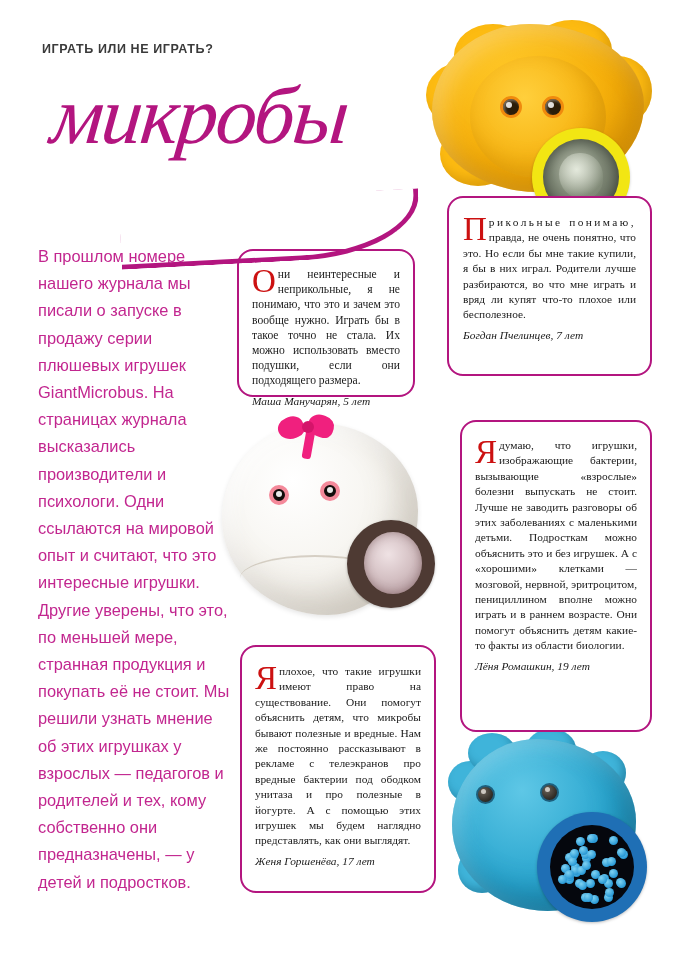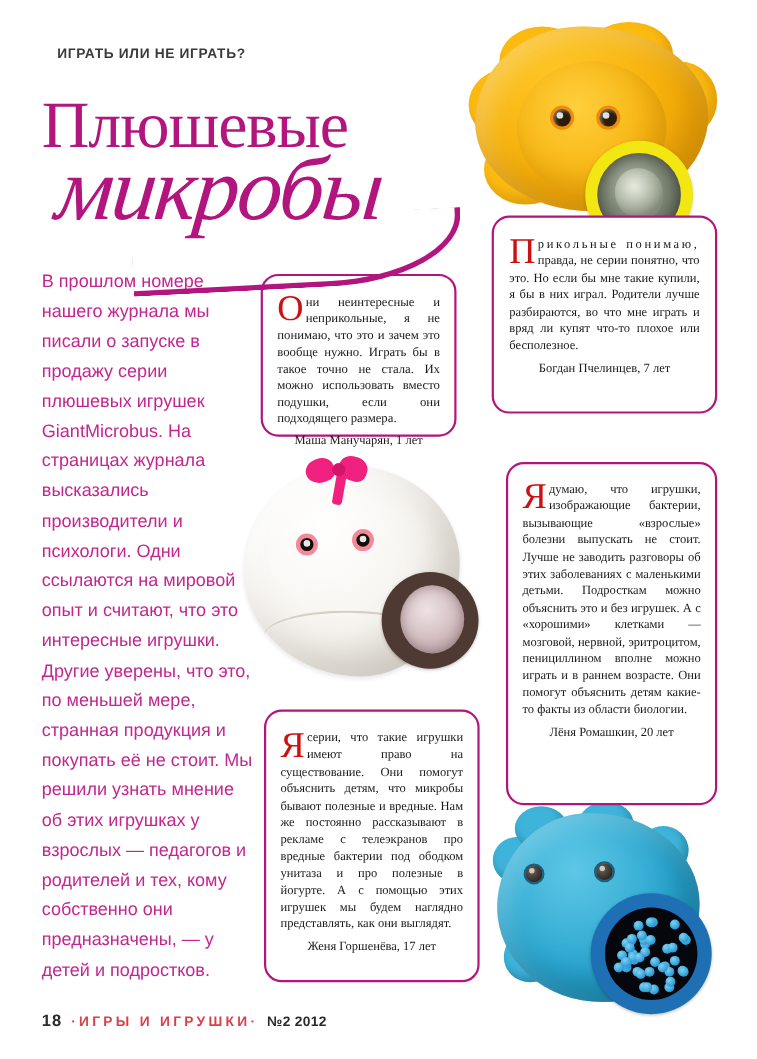--- a/index.html
+++ b/index.html
@@ -11,21 +11,21 @@
     font-family: "Liberation Sans", sans-serif;
     overflow: hidden;
     position: relative;
   }
 
   .page { position: relative; width: 688px; height: 963px; }
 
   
   .kicker {
     position: absolute;
-    left: 52px; top: 42px;
+    left: 42px; top: 42px;
     font-size: 12.5px;
     font-weight: bold;
     letter-spacing: 0.6px;
     color: #3a3a3a;
     font-family: "Liberation Sans", sans-serif;
   }
 
   
   .title-block { position: absolute; left: 38px; top: 86px; width: 400px; z-index: 6; }
   .title-line1 {
@@ -92,22 +92,23 @@
     float: left;
     font-family: "Liberation Serif", serif;
     color: #cc1111;
     font-size: 33px;
     line-height: 27px;
     padding-right: 2px;
     margin-top: 1px;
   }
   .qauthor {
     font-family: "Liberation Serif", serif;
+    font-style: italic;
     font-size: 11.4px;
-    text-align: center;
+    text-align: left;
     margin-top: 6px;
     color: #1a1a1a;
   }
 
   
   #quote-1 { left: 237px; top: 249px; width: 178px; height: 148px; padding: 16px 13px 8px 13px; }
   #quote-2 { left: 447px; top: 196px; width: 205px; height: 180px; padding: 17px 14px 8px 14px; }
   #quote-3 { left: 460px; top: 420px; width: 192px; height: 312px; padding: 16px 13px 8px 13px; }
   #quote-4 { left: 240px; top: 645px; width: 196px; height: 248px; padding: 17px 13px 8px 13px; }
 
@@ -285,21 +286,20 @@
   .footer .issue  { font-size: 12.5px; font-weight: bold; color: #2b2b2b; letter-spacing: 0.3px; }
 </style>
 </head>
 <body>
 
 <div class="page">
 
   <div class="kicker">ИГРАТЬ ИЛИ НЕ ИГРАТЬ?</div>
 
   <div class="title-block">
-    <div class="title-line1">Плюшевые</div>
     <div class="title-line2">микробы</div>
   </div>
   <div class="swash"></div>
 
   <div class="intro">В прошлом номере нашего журнала мы писали о запуске в продажу серии плюшевых игрушек GiantMicrobus. На страницах журнала высказались производители и психологи. Одни ссылаются на мировой опыт и считают, что это интересные игрушки. Другие уверены, что это, по меньшей мере, странная продукция и покупать её не стоит. Мы решили узнать мнение об этих игрушках у взрослых — педагогов и родителей и тех, кому собственно они предназначены, — у детей и подростков.</div>
 
   <div class="toy" id="toy-yellow">
     <div class="lobe l1"></div>
     <div class="lobe l2"></div>
     <div class="lobe l3"></div>
@@ -390,43 +390,38 @@
         <div class="dot" style="left: 37.0399px; top: 9.49742px;"></div>
         <div class="dot" style="left: 32.383px; top: 35.6743px;"></div>
         <div class="dot" style="left: 28.1596px; top: 56.2265px;"></div>
       </div>
   </div>
 
   <div class="qbox" id="quote-1">
     <div class="qtext">
       <span class="dropcap">О</span><span>ни</span><span> неинтересные и непри­кольные, я не понимаю, что это и зачем это вообще нужно. Играть бы в такое точно не стала. Их можно использовать вместо подушки, если они подходящего размера.</span>
     </div>
-    <div class="qauthor">Маша Манучарян, 1 лет</div>
+    <div class="qauthor">Маша Манучарян, 5 лет</div>
   </div>
 
   <div class="qbox" id="quote-2">
     <div class="qtext">
-      <span class="dropcap">П</span><span class="lead-small">рикольные понимаю,</span><span> правда, не серии понятно, что это. Но если бы мне такие купили, я бы в них играл. Родители лучше разбираются, во что мне играть и вряд ли купят что-то плохое или бесполезное.</span>
+      <span class="dropcap">П</span><span class="lead-small">рикольные понимаю,</span><span> правда, не очень понятно, что это. Но если бы мне такие купили, я бы в них играл. Родители лучше разбираются, во что мне играть и вряд ли купят что-то плохое или бесполезное.</span>
     </div>
     <div class="qauthor">Богдан Пчелинцев, 7 лет</div>
   </div>
 
   <div class="qbox" id="quote-3">
     <div class="qtext">
       <span class="dropcap">Я</span><span>думаю,</span><span> что игрушки, изображающие бактерии, вызывающие «взрослые» болезни выпускать не стоит. Лучше не заводить разговоры об этих заболеваниях с маленькими детьми. Подросткам можно объяснить это и без игрушек. А с «хорошими» клетками — мозговой, нервной, эритроцитом, пенициллином вполне можно играть и в раннем возрасте. Они помогут объяснить детям какие-то факты из области биологии.</span>
     </div>
-    <div class="qauthor">Лёня Ромашкин, 20 лет</div>
+    <div class="qauthor">Лёня Ромашкин, 19 лет</div>
   </div>
 
   <div class="qbox" id="quote-4">
     <div class="qtext">
-      <span class="dropcap">Я</span><span>серии,</span><span> что такие игрушки имеют право на существование. Они помогут объяснить детям, что микробы бывают полезные и вредные. Нам же постоянно рассказывают в рекламе с телеэкранов про вредные бактерии под ободком унитаза и про полезные в йогурте. А с помощью этих игрушек мы будем наглядно представлять, как они выглядят.</span>
+      <span class="dropcap">Я</span><span>плохое,</span><span> что такие игрушки имеют право на существование. Они помогут объяснить детям, что микробы бывают полезные и вредные. Нам же постоянно рассказывают в рекламе с телеэкранов про вредные бактерии под ободком унитаза и про полезные в йогурте. А с помощью этих игрушек мы будем наглядно представлять, как они выглядят.</span>
     </div>
     <div class="qauthor">Женя Горшенёва, 17 лет</div>
   </div>
 
-  <div class="footer">
-    <span class="pagenum">18</span>
-    <span class="magname">·ИГРЫ И ИГРУШКИ·</span>
-    <span class="issue">№2 2012</span>
-  </div>
 
 </div>
 
 </body></html>

